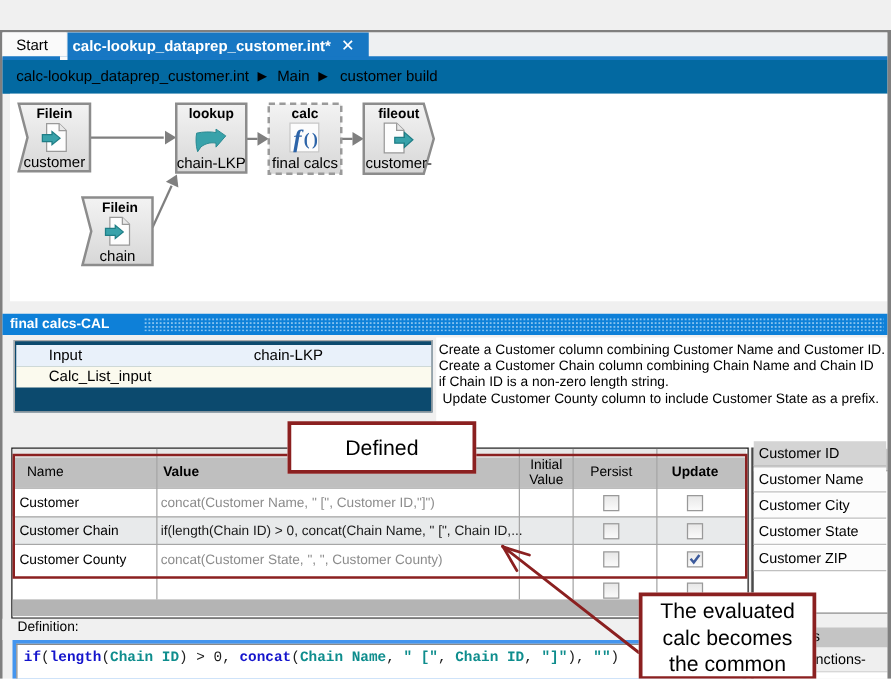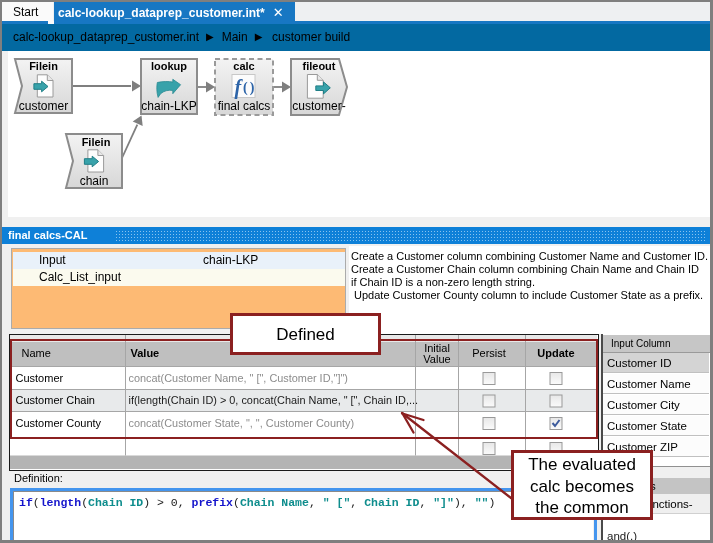--- a/index.html
+++ b/index.html
@@ -1,19 +1,19 @@
 <!DOCTYPE html>
 <html><head>
 <meta charset="utf-8">
 <style>
   html,body{margin:0;padding:0;background:#fff;}
   *{box-sizing:border-box;}
   #win{position:relative;width:713px;height:543px;background:#f0f0f0;
        font-family:"Liberation Sans",sans-serif;overflow:hidden;}
-  .abs{position:absolute;}
+  .abs{position:absolute;margin-top:24px;}
   
   #bL{left:0;top:0;width:2px;height:543px;background:#7f7f7f;}
   #bR{left:710px;top:0;width:3px;height:543px;background:#7f7f7f;}
   #bT{left:0;top:0;width:713px;height:2px;background:#7f7f7f;}
   #bB{left:0;top:540px;width:713px;height:3px;background:#7f7f7f;}
   
   #tabstrip{left:2px;top:2px;width:708px;height:19px;background:#eef0f2;}
   #tabstart{left:2px;top:2px;width:51px;height:20px;background:#fafafa;color:#000;
      font-size:12px;line-height:20px;padding-left:11px;}
   #tabactive{left:54px;top:2px;width:241px;height:22px;background:#1777c3;color:#fff;
@@ -27,21 +27,21 @@
   #crumb span.arr{font-size:10px;position:relative;top:-1px;}
   
   #flow{left:8px;top:51px;width:702px;height:166px;background:#fff;}
   
   #bluebar{left:2px;top:227px;width:708px;height:17px;background:#0e80d8;color:#fff;
      font-size:11px;font-weight:bold;line-height:17px;padding-left:6px;}
   #bluedots{left:115px;top:230px;width:592px;height:11px;
      background-image:radial-gradient(rgba(215,238,255,.6) .7px, rgba(0,0,0,0) .9px);
      background-size:3px 3px;}
   
-  #props{left:11px;top:248px;width:335px;height:81px;background:#fdba74;border:1px solid #ababab;}
+  #props{left:11px;top:248px;width:335px;height:58px;background:#0c4a6e;border:1px solid #ababab;}
   .prow{position:absolute;left:1px;width:332px;height:17px;font-size:12px;line-height:17px;}
   .prow .k{position:absolute;left:26px;}
   .prow .v{position:absolute;left:190px;}
   #desc{left:349px;top:246px;width:361px;height:88px;background:#fff;
      font-size:11px;line-height:12.9px;color:#000;padding:4px 0 0 2px;white-space:nowrap;overflow:hidden;}
   
   #tblpanel{left:0;top:0;width:0;height:0;}
   #tblwidget{left:8.5px;top:333.5px;width:590px;height:137px;background:#fff;border:1.5px solid #1a1a1a;}
   
   #frame1{left:9.5px;top:339px;width:588px;height:100px;border:2.5px solid #8b2020;background:transparent;}
@@ -211,21 +211,21 @@
     </g>
     <path d="M542.5,88 l2.5,3 4.5,-6" fill="none" stroke="#3c5a9c" stroke-width="2"></path>
   </svg>
   </div>
   <div class="abs" id="frame1"></div>
 
   <div class="abs" id="defstrip"></div>
   <div class="abs" id="deflabel">Definition:</div>
   <div class="abs" id="codebox"></div>
   <div class="abs" id="codeinner"></div>
-  <div class="abs" id="code"><span class="kw">if</span>(<span class="kw">length</span>(<span class="id">Chain ID</span>) &gt; 0, <span class="kw">prefix</span>(<span class="id">Chain Name</span>, <span class="id">" ["</span>, <span class="id">Chain ID</span>, <span class="id">"]"</span>), <span class="id">""</span>)</div>
+  <div class="abs" id="code"><span class="kw">if</span>(<span class="kw">length</span>(<span class="id">Chain ID</span>) &gt; 0, <span class="kw">concat</span>(<span class="id">Chain Name</span>, <span class="id">" ["</span>, <span class="id">Chain ID</span>, <span class="id">"]"</span>), <span class="id">""</span>)</div>
 
   <div class="abs" id="rpanel"></div>
   <div class="abs" id="rphead">Input Column</div>
   <div class="rrow" style="top:353px;background:#d4d4d4;">Customer ID</div>
   <div class="rrow" style="top:374px;">Customer Name</div>
   <div class="rrow" style="top:395px;">Customer City</div>
   <div class="rrow" style="top:416px;">Customer State</div>
   <div class="rrow" style="top:437px;">Customer ZIP</div>
   <div class="abs" id="fpanel"></div>
   <div class="abs" id="fphead">Functions</div>

